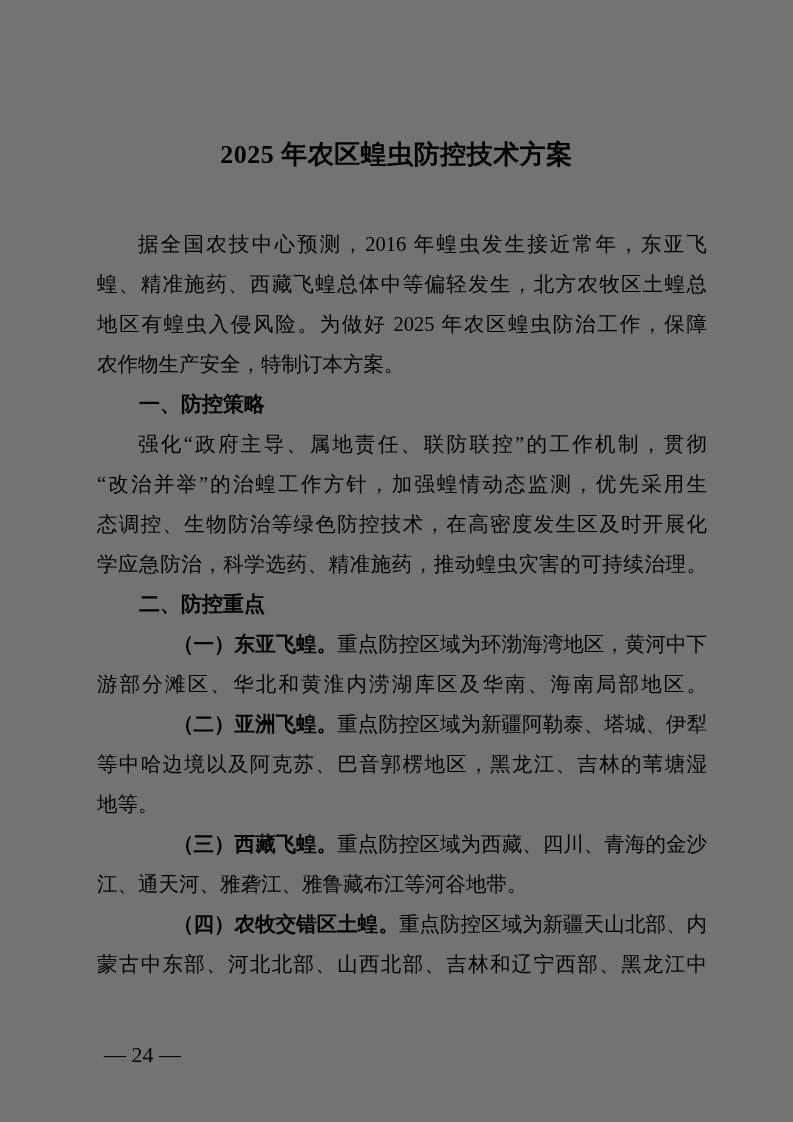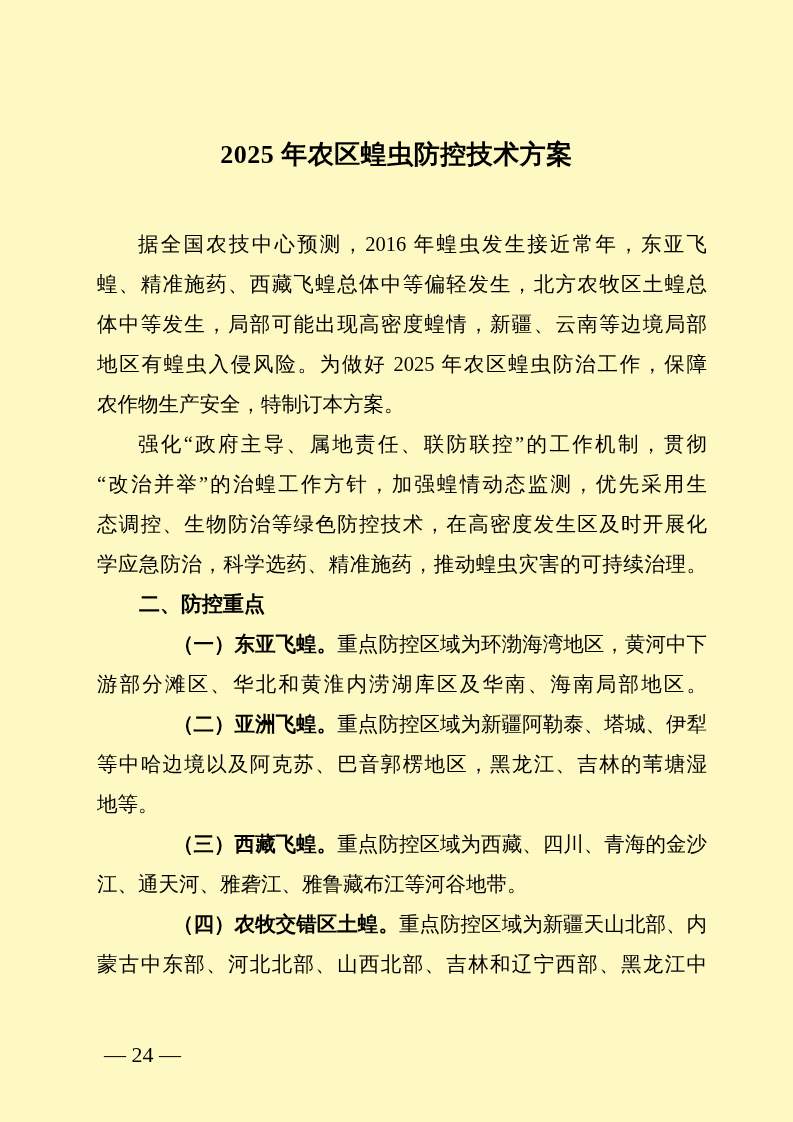--- a/index.html
+++ b/index.html
@@ -4,21 +4,21 @@
 <style>
   html, body {
     margin: 0;
     padding: 0;
     background: #ffffff;
   }
   .page {
     position: relative;
     width: 793px;
     height: 1122px;
-    background: #fef9c3;
+    background: #737373;
     color: #000000;
     font-family: "Liberation Serif", "DejaVu Serif", serif;
     overflow: hidden;
   }
   .doc-title {
     margin: 0;
     padding-top: 136px;
     text-align: center;
     font-size: 26px;
     line-height: 38px;
@@ -62,23 +62,23 @@
 </style>
 </head>
 <body>
 
 <div class="page">
   <h1 class="doc-title">2025 年农区蝗虫防控技术方案</h1>
 
   <div class="doc-body">
       <div class="line indent"><span class="seg">据全国农技中心预测，2016 年蝗虫发生接近常年，东亚飞</span></div>
       <div class="line"><span class="seg">蝗、精准施药、西藏飞蝗总体中等偏轻发生，北方农牧区土蝗总</span></div>
-      <div class="line"><span class="seg">体中等发生，局部可能出现高密度蝗情，新疆、云南等边境局部</span></div>
       <div class="line"><span class="seg">地区有蝗虫入侵风险。为做好 2025 年农区蝗虫防治工作，保障</span></div>
       <div class="line last"><span class="seg">农作物生产安全，特制订本方案。</span></div>
+      <div class="heading">一、防控策略</div>
       <div class="line indent"><span class="seg">强化“政府主导、属地责任、联防联控”的工作机制，贯彻</span></div>
       <div class="line"><span class="seg">“改治并举”的治蝗工作方针，加强蝗情动态监测，优先采用生</span></div>
       <div class="line"><span class="seg">态调控、生物防治等绿色防控技术，在高密度发生区及时开展化</span></div>
       <div class="line"><span class="seg">学应急防治，科学选药、精准施药，推动蝗虫灾害的可持续治理。</span></div>
       <div class="heading">二、防控重点</div>
       <div class="line indent"><span class="bold-lead">（一）东亚飞蝗。</span><span class="seg">重点防控区域为环渤海湾地区，黄河中下</span></div>
       <div class="line"><span class="seg">游部分滩区、华北和黄淮内涝湖库区及华南、海南局部地区。</span></div>
       <div class="line indent"><span class="bold-lead">（二）亚洲飞蝗。</span><span class="seg">重点防控区域为新疆阿勒泰、塔城、伊犁</span></div>
       <div class="line"><span class="seg">等中哈边境以及阿克苏、巴音郭楞地区，黑龙江、吉林的苇塘湿</span></div>
       <div class="line last"><span class="seg">地等。</span></div>

